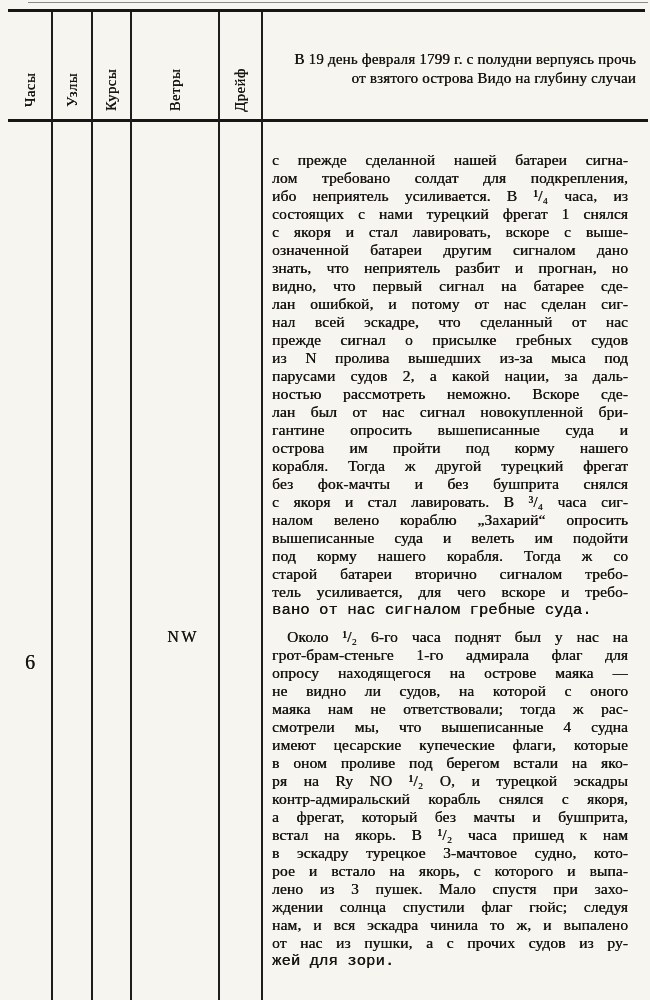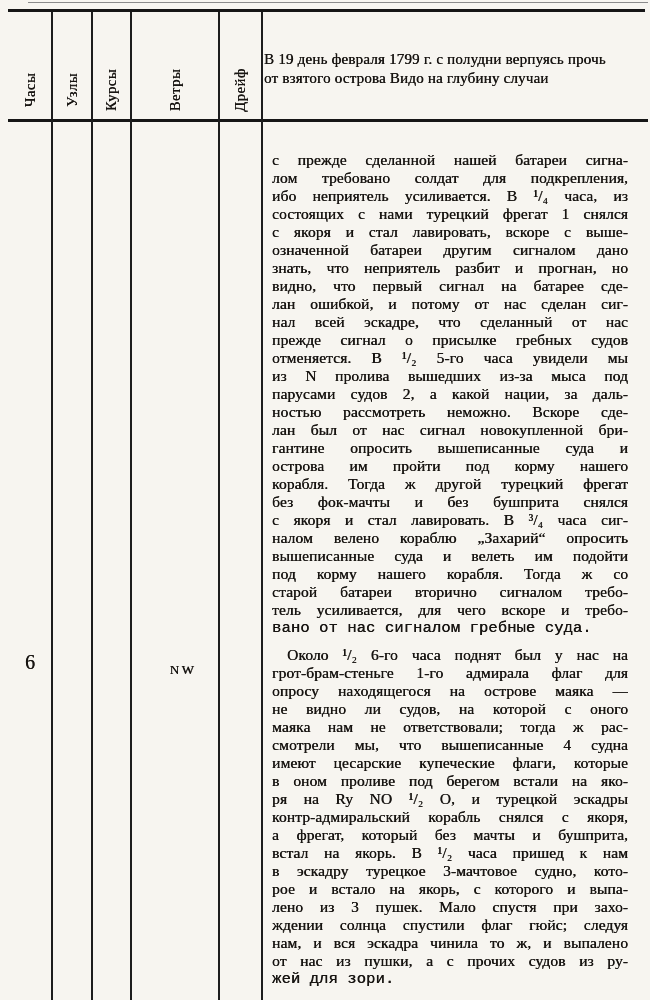--- a/index.html
+++ b/index.html
@@ -12,25 +12,25 @@
   .hline{position:absolute;background:#161616;}
   .hline.faint{background:#8a8a8a;}
   .vline{position:absolute;width:2px;background:#1d1d1d;}
   .vlabel{
     position:absolute;width:90px;height:16px;line-height:16px;
     text-align:center;font-size:14.5px;letter-spacing:.6px;
     transform:rotate(-90deg);transform-origin:center;
   }
   .caption{
     position:absolute;left:264px;top:50px;width:372px;
-    text-align:left;font-size:15px;line-height:19px;letter-spacing:.2px;
+    text-align:right;font-size:15px;line-height:19px;letter-spacing:.2px;
   }
   .row-val{position:absolute;text-align:center;}
   .row-val.hours{left:8px;width:44px;top:651px;font-size:20px;}
-  .row-val.winds{left:131px;width:104px;top:662px;font-size:13px;letter-spacing:2.5px;}
+  .row-val.winds{left:131px;width:104px;top:628px;font-size:16px;letter-spacing:2.5px;}
   .body-text{
     position:absolute;left:272px;top:151px;width:356px;
     font-size:15.5px;line-height:18px;letter-spacing:.1px;
   }
   .para+.para{margin-top:9px;}
   .line{height:18px;overflow:hidden;text-align:justify;text-align-last:justify;}
   .line.para-end{text-align-last:left;font-family:Liberation Mono, monospace;}
   .line.indent{text-indent:15px;font-family:Liberation Serif, serif;}
 </style>
 </head>
@@ -68,21 +68,20 @@
         <div class="line">лом требовано солдат для подкрепления,</div>
         <div class="line">ибо неприятель усиливается. В ¹/₄ часа, из</div>
         <div class="line">состоящих с нами турецкий фрегат 1 снялся</div>
         <div class="line">с якоря и стал лавировать, вскоре с выше-</div>
         <div class="line">означенной батареи другим сигналом дано</div>
         <div class="line">знать, что неприятель разбит и прогнан, но</div>
         <div class="line">видно, что первый сигнал на батарее сде-</div>
         <div class="line">лан ошибкой, и потому от нас сделан сиг-</div>
         <div class="line">нал всей эскадре, что сделанный от нас</div>
         <div class="line">прежде сигнал о присылке гребных судов</div>
-        <div class="line">отменяется. В ¹/₂ 5-го часа увидели мы</div>
         <div class="line">из N пролива вышедших из-за мыса под</div>
         <div class="line">парусами судов 2, а какой нации, за даль-</div>
         <div class="line">ностью рассмотреть неможно. Вскоре сде-</div>
         <div class="line">лан был от нас сигнал новокупленной бри-</div>
         <div class="line">гантине опросить вышеписанные суда и</div>
         <div class="line">острова им пройти под корму нашего</div>
         <div class="line">корабля. Тогда ж другой турецкий фрегат</div>
         <div class="line">без фок-мачты и без бушприта снялся</div>
         <div class="line">с якоря и стал лавировать. В ³/₄ часа сиг-</div>
         <div class="line">налом велено кораблю „Захарий“ опросить</div>

